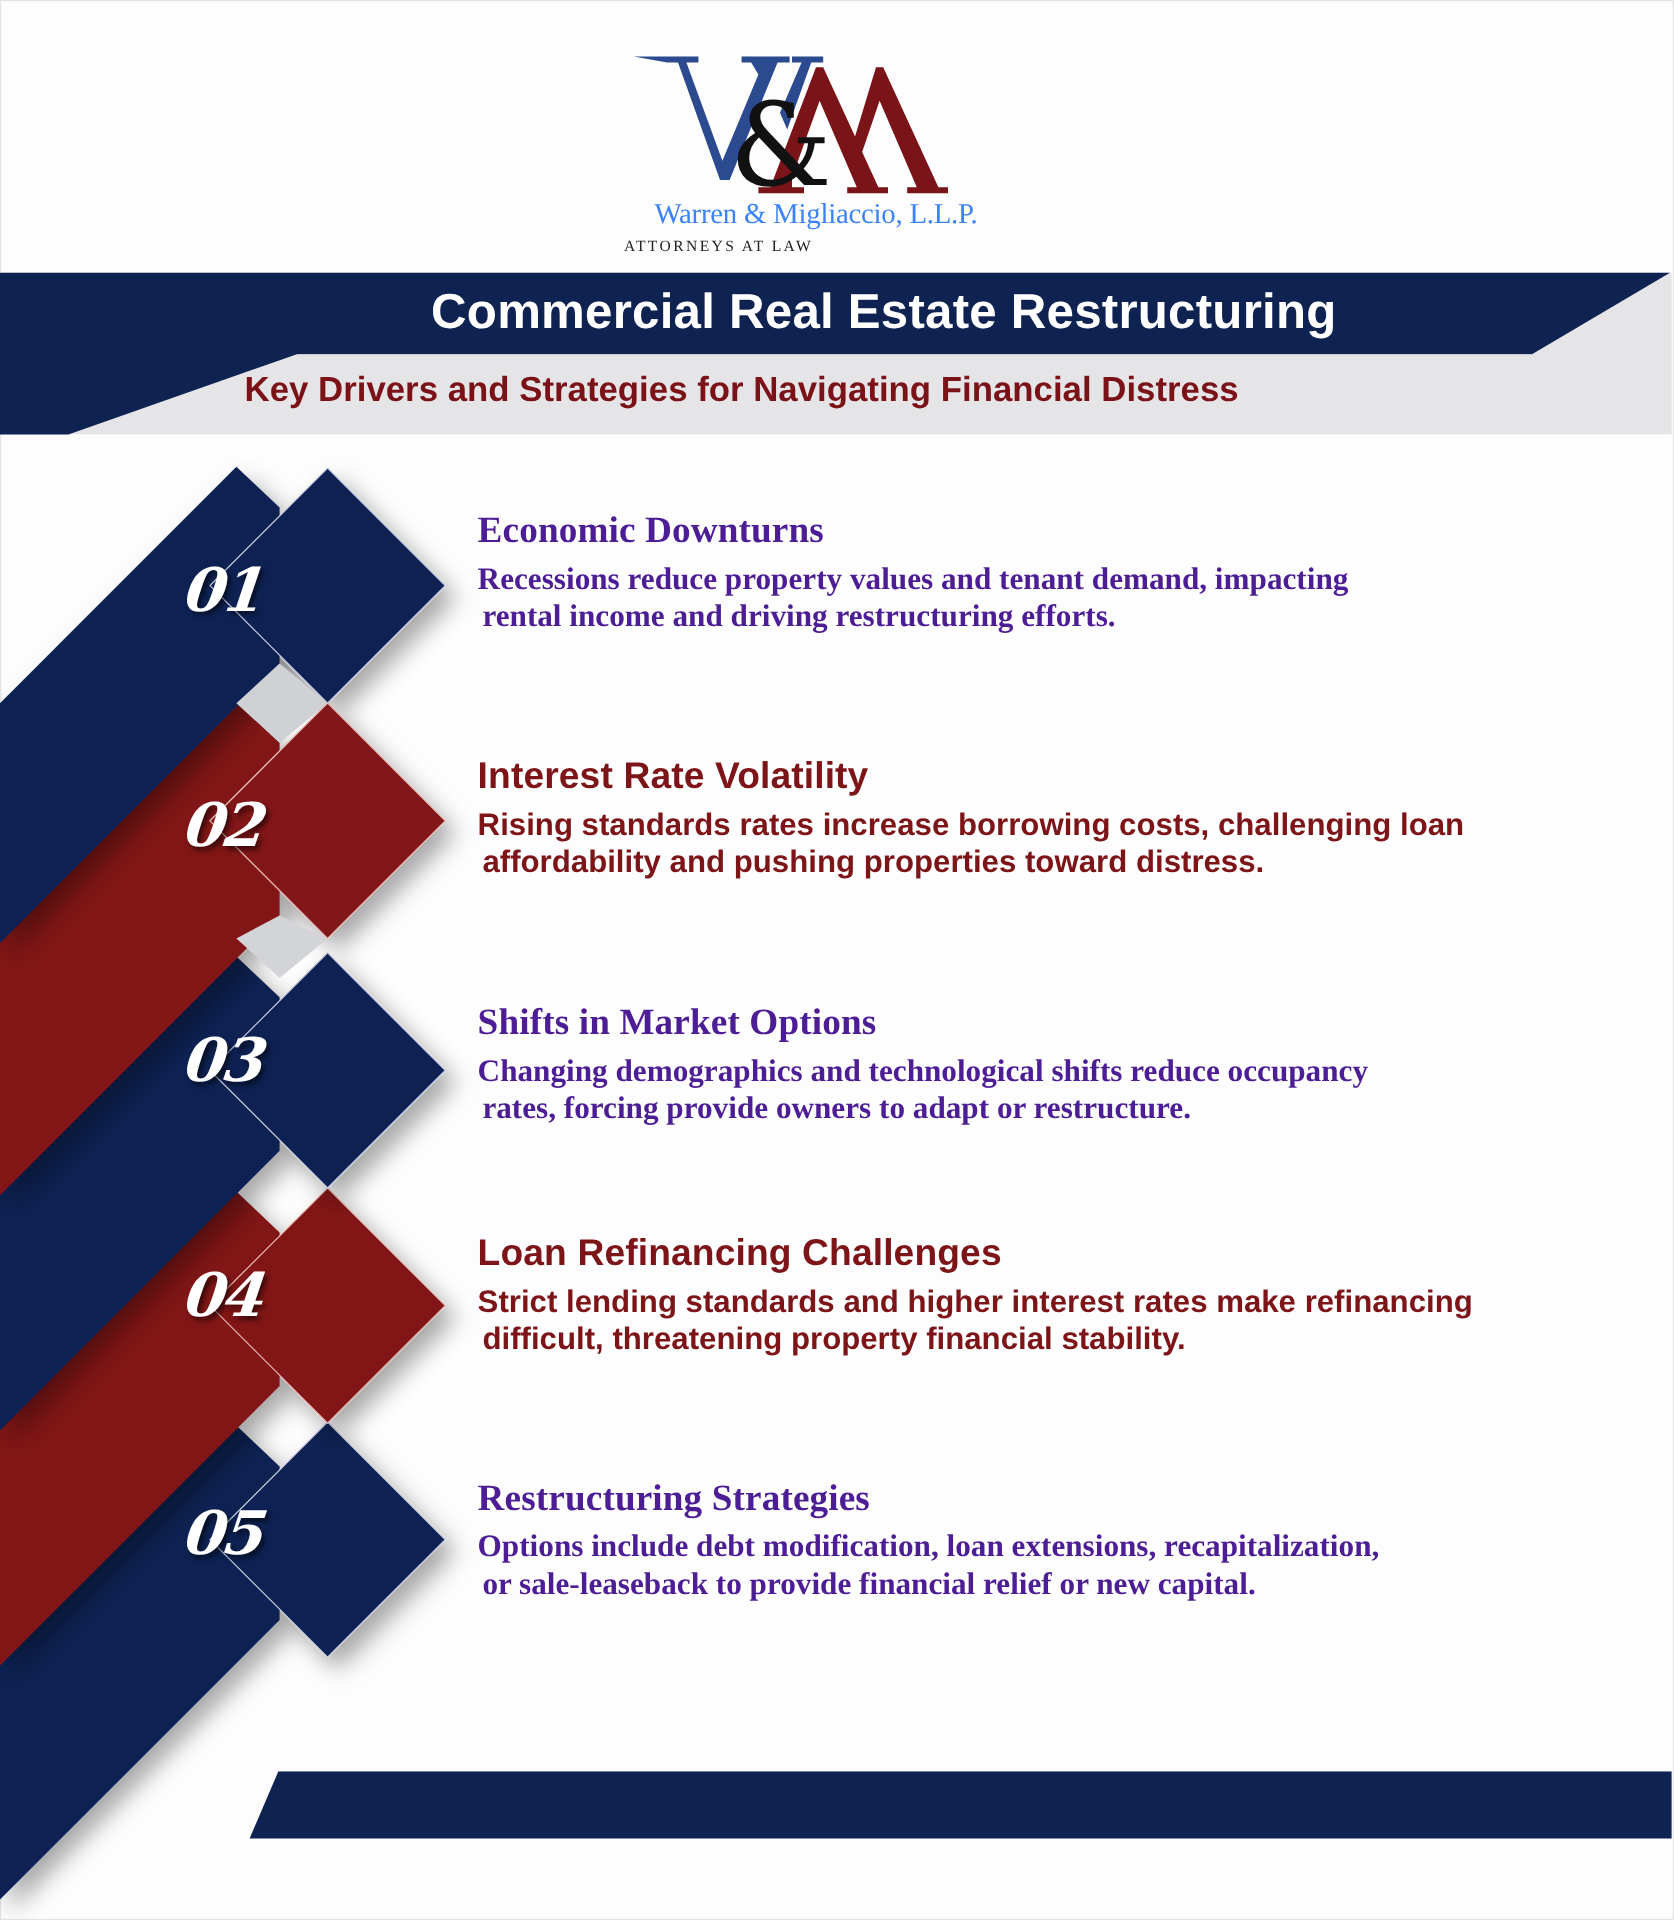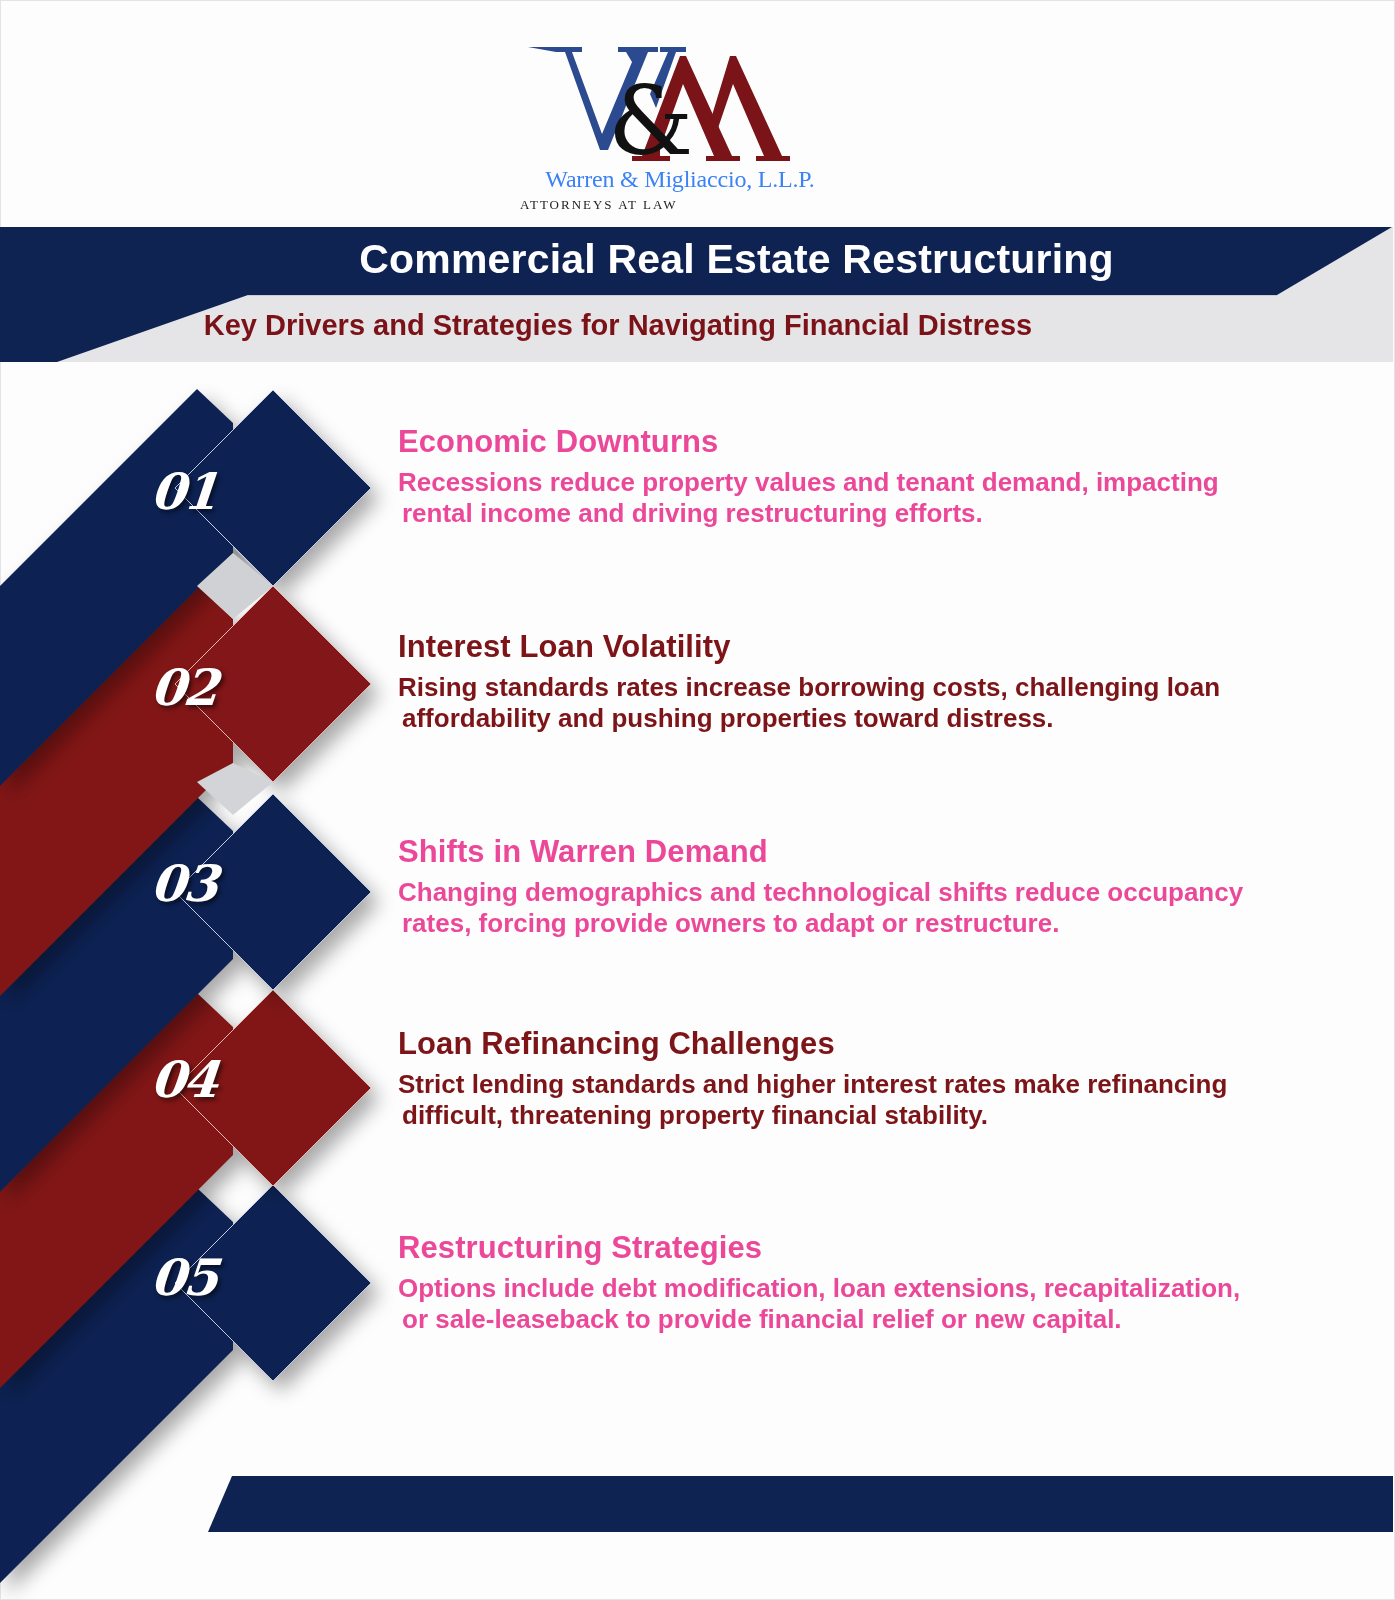--- a/index.html
+++ b/index.html
@@ -113,21 +113,21 @@
       letter-spacing: 0.1px;
     }
     .item-desc {
       font-weight: bold;
       font-size: 26px;
       line-height: 31px;
       margin-top: 7px;
       white-space: nowrap;
     }
     .item-desc .l2 { display: block; padding-left: 4px; }
-    .navy { color: #ec4899; }
+    .navy { color: #4c1d95; font-family: Liberation Serif, serif; }
     .maroon { color: #7c1418; }
 
     
     .bottom-bar {
       position: absolute;
       left: 0; top: 1476px;
     }
   </style>
 </head>
 <body>
@@ -229,29 +229,29 @@
 
 <div class="item" style="top:424px;">
   <div class="item-title navy">Economic Downturns</div>
   <div class="item-desc navy">
     <span>Recessions reduce property values and tenant demand, impacting</span>
     <span class="l2">rental income and driving restructuring efforts.</span>
   </div>
 </div>
 
 <div class="item" style="top:629px;">
-  <div class="item-title maroon">Interest Loan Volatility</div>
+  <div class="item-title maroon">Interest Rate Volatility</div>
   <div class="item-desc maroon">
     <span>Rising standards rates increase borrowing costs, challenging loan</span>
     <span class="l2">affordability and pushing properties toward distress.</span>
   </div>
 </div>
 
 <div class="item" style="top:834px;">
-  <div class="item-title navy">Shifts in Warren Demand</div>
+  <div class="item-title navy">Shifts in Market Options</div>
   <div class="item-desc navy">
     <span>Changing demographics and technological shifts reduce occupancy</span>
     <span class="l2">rates, forcing provide owners to adapt or restructure.</span>
   </div>
 </div>
 
 <div class="item" style="top:1026px;">
   <div class="item-title maroon">Loan Refinancing Challenges</div>
   <div class="item-desc maroon">
     <span>Strict lending standards and higher interest rates make refinancing</span>

